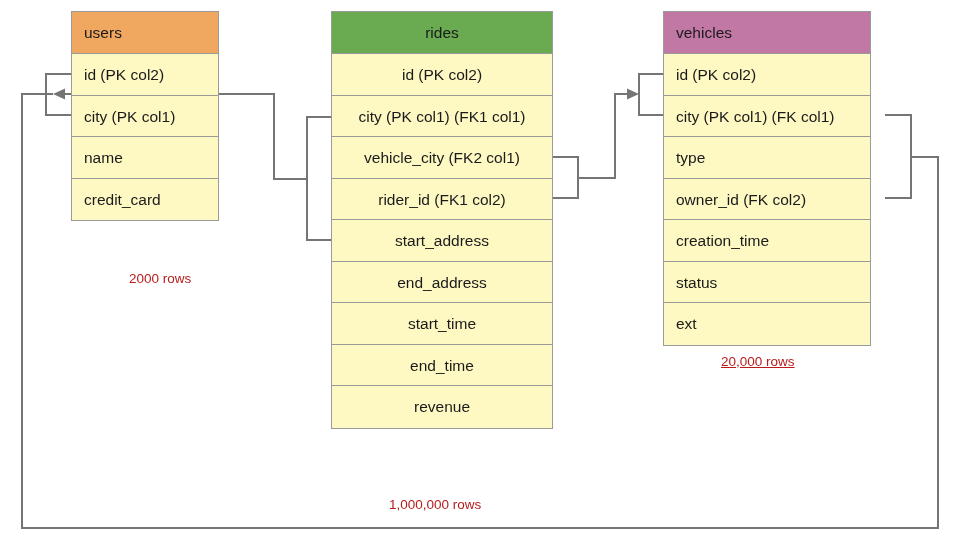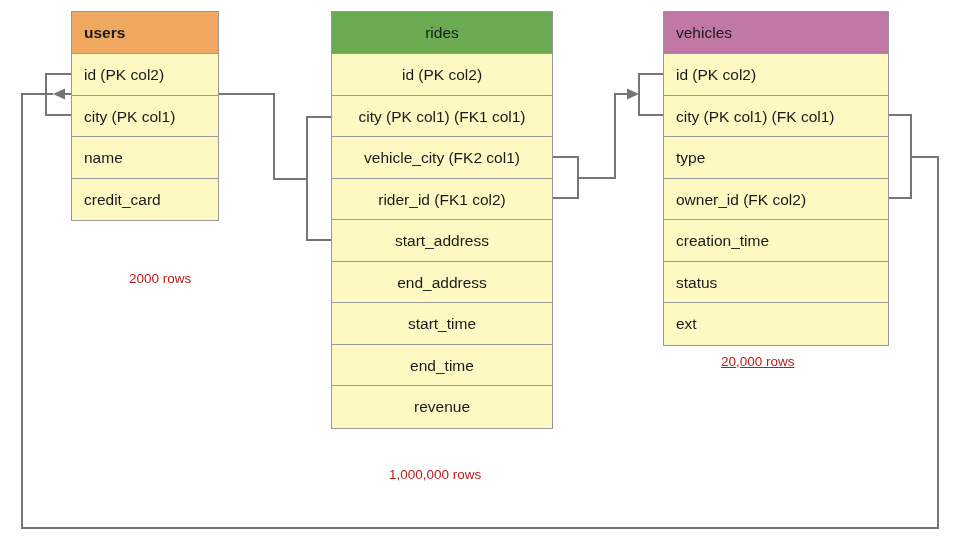--- a/index.html
+++ b/index.html
@@ -89,43 +89,43 @@
     <polygon class="arrow" points="639,94 627,88.5 627,99.5"></polygon>
 
     <polyline points="663,74 639,74 639,115 663,115"></polyline>
 
     <polyline points="885,115 911,115 911,198 885,198"></polyline>
 
     <polyline points="911,157 938,157 938,528 22,528 22,94 53,94"></polyline>
   </svg>
 
   <div class="er-table" style="left:71px; top:11px; width:148px;">
-    <div class="er-header" style="background:#f0a860;font-weight:bold;">users</div>
+    <div class="er-header" style="background:#f0a860;">users</div>
     <div class="er-col">id (PK col2)</div>
     <div class="er-col">city (PK col1)</div>
     <div class="er-col">name</div>
     <div class="er-col last">credit_card</div>
   </div>
   <div class="row-count" style="left:81px; top:271px;">2000 rows</div>
 
   <div class="er-table" style="left:331px; top:11px; width:222px;text-align:center;">
     <div class="er-header" style="background:#6aaa50;">rides</div>
     <div class="er-col">id (PK col2)</div>
     <div class="er-col">city (PK col1) (FK1 col1)</div>
     <div class="er-col">vehicle_city (FK2 col1)</div>
     <div class="er-col">rider_id (FK1 col2)</div>
     <div class="er-col">start_address</div>
     <div class="er-col">end_address</div>
     <div class="er-col">start_time</div>
     <div class="er-col">end_time</div>
     <div class="er-col last">revenue</div>
   </div>
-  <div class="row-count" style="left:341px; top:467px;">1,000,000 rows</div>
+  <div class="row-count" style="left:341px; top:497px;">1,000,000 rows</div>
 
-  <div class="er-table" style="left:663px; top:11px; width:226px;">
+  <div class="er-table" style="left:663px; top:11px; width:208px;">
     <div class="er-header" style="background:#c178a4;">vehicles</div>
     <div class="er-col">id (PK col2)</div>
     <div class="er-col">city (PK col1) (FK col1)</div>
     <div class="er-col">type</div>
     <div class="er-col">owner_id (FK col2)</div>
     <div class="er-col">creation_time</div>
     <div class="er-col">status</div>
     <div class="er-col last">ext</div>
   </div>
   <div class="row-count" style="left:673px; top:354px;text-decoration:underline;">20,000 rows</div>

